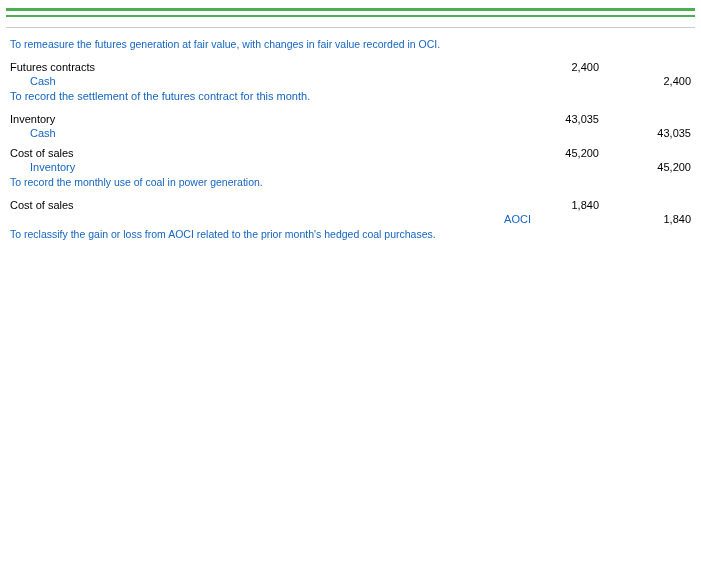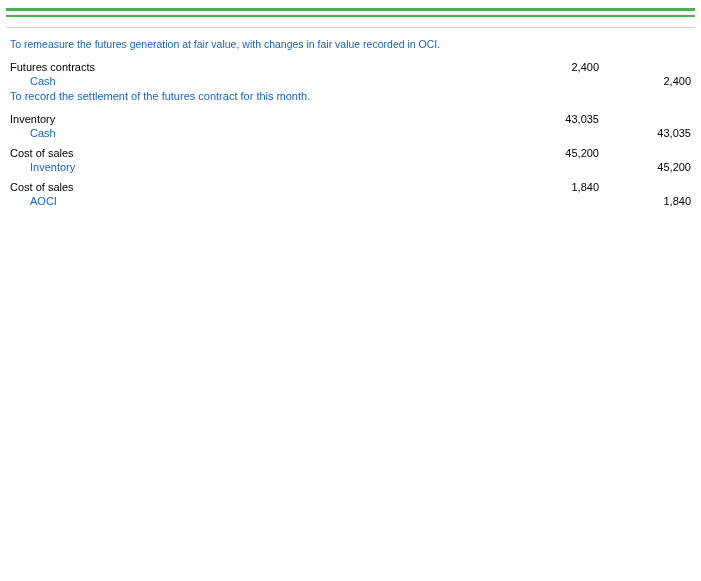--- a/index.html
+++ b/index.html
@@ -155,29 +155,35 @@
             <td>Cost of sales</td>
             <td style="text-align: right; padding-right: 16px;">45,200</td>
             <td style="text-align: right;"></td>
           </tr>
           <tr>
             <td style="padding-left: 24px; color: rgb(21, 101, 192);">Inventory</td>
             <td style="text-align: right; padding-right: 16px;"></td>
             <td style="text-align: right;">45,200</td>
           </tr>
           <tr>
+            <td colspan="3" style="color: rgb(21, 101, 192); padding-left: 4px; padding-top: 2px; padding-bottom: 4px; font-size: 10.5px;">To record the monthly use of coal in power generation.</td>
+          </tr>
+          <tr>
             <td colspan="3" style="height: 6px;"></td>
           </tr>
           <tr>
             <td>Cost of sales</td>
             <td style="text-align: right; padding-right: 16px;">1,840</td>
             <td style="text-align: right;"></td>
           </tr>
           <tr>
-            <td style="padding-left: 24px; color: rgb(21, 101, 192);">AOCI</td>
+            <td style="padding-left: 24px; color: rgb(21, 101, 192); text-align: right;">AOCI</td>
             <td style="text-align: right; padding-right: 16px;"></td>
             <td style="text-align: right;">1,840</td>
+          </tr>
+          <tr>
+            <td colspan="3" style="color: rgb(21, 101, 192); padding-left: 4px; padding-top: 2px; padding-bottom: 4px; font-size: 10.5px;">To reclassify the gain or loss from AOCI related to the prior month's hedged coal purchases.</td>
           </tr>
         </tbody>
     </table>
   </div>
 
 </div>
 
 </body></html>

